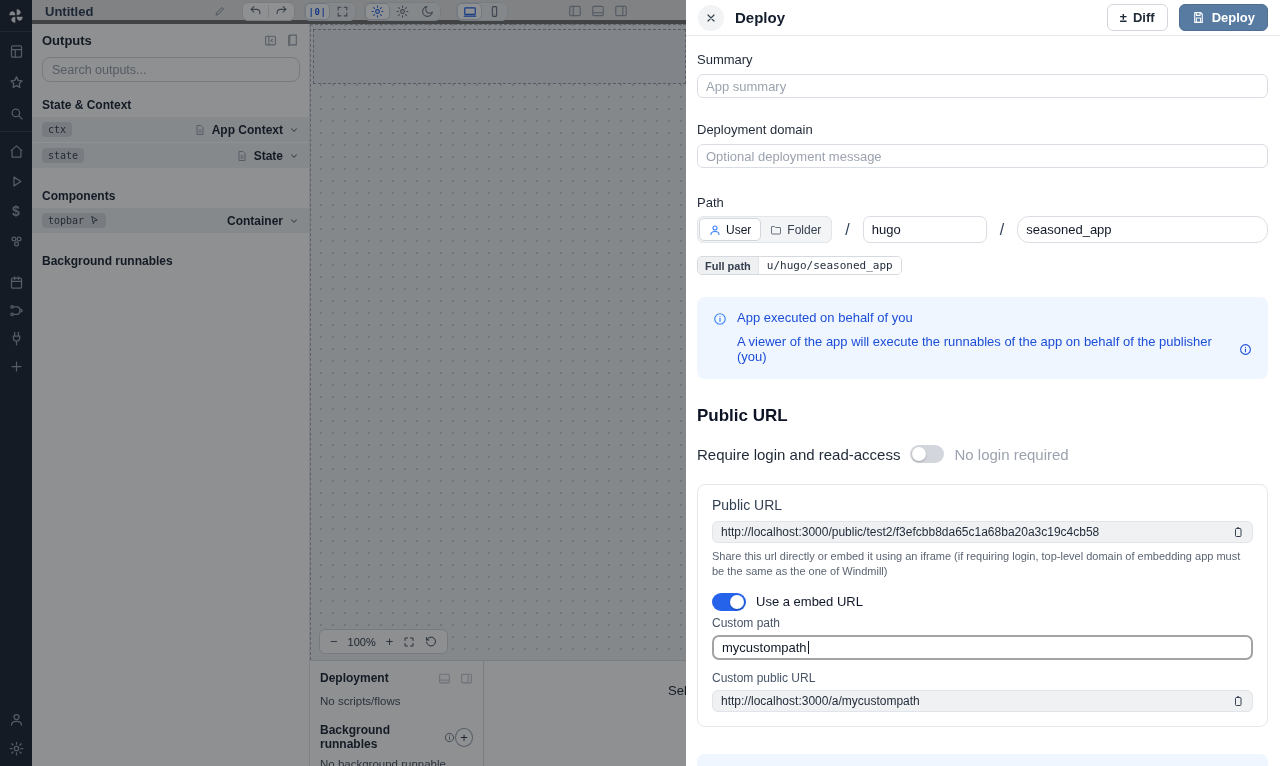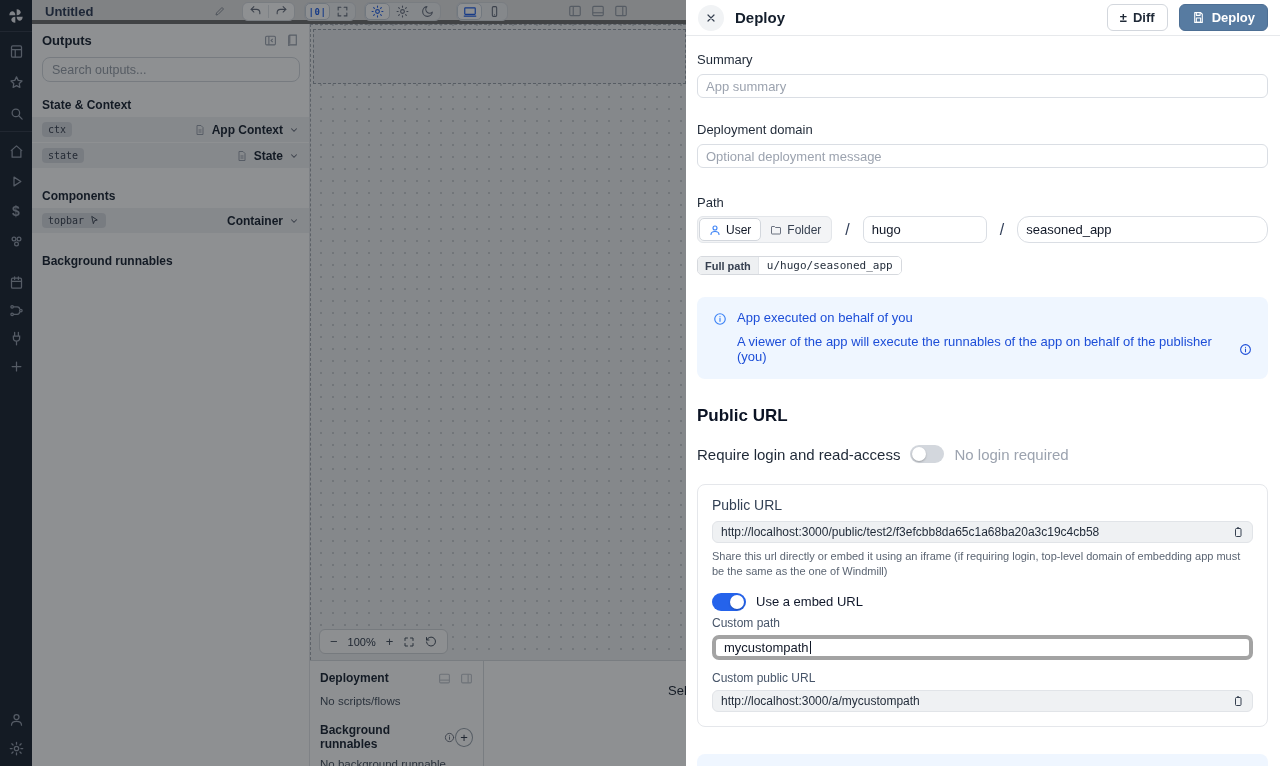--- a/index.html
+++ b/index.html
@@ -155,21 +155,21 @@
   .card { border:1px solid #e5e7eb; border-radius:8px; padding:12px 14px 14px; }
   .card-label { font-size:14px; color:#334155; margin-bottom:8px; }
   .ro-field { display:flex; align-items:center; gap:8px; background:#eff1f3; border:1px solid #e1e4e8;
     border-radius:6px; height:22px; padding:0 8px; }
   .ro-text { flex:1; font-size:12px; color:#1f2937; white-space:nowrap; overflow:hidden;
     text-overflow:ellipsis; }
   .copy-btn { color:#374151; background:none; border:none; display:flex; }
   .hint { font-size:11px; color:#5b6573; line-height:1.4; margin:6px 0 13px; }
   .cust-row { display:flex; align-items:center; gap:10px; font-size:13px; color:#0f172a; margin-bottom:5px; }
   .sm-label { font-size:12px; color:#475569; margin:4px 0 5px; }
-  .input-like { border:4px solid #a3a3a3; border-radius:7px; height:25px; display:flex;
+  .input-like { border:2px solid #a3a3a3; border-radius:7px; height:25px; display:flex;
     align-items:center; padding:0 8px; font-size:13px; color:#111827; }
   .caret { width:1px; height:13px; background:#111827; margin-left:1px; }
   .cust-url-label { margin-top:11px; }
 </style>
 </head>
 <body>
 
 <div id="editor">
 
   <nav class="sidebar">

